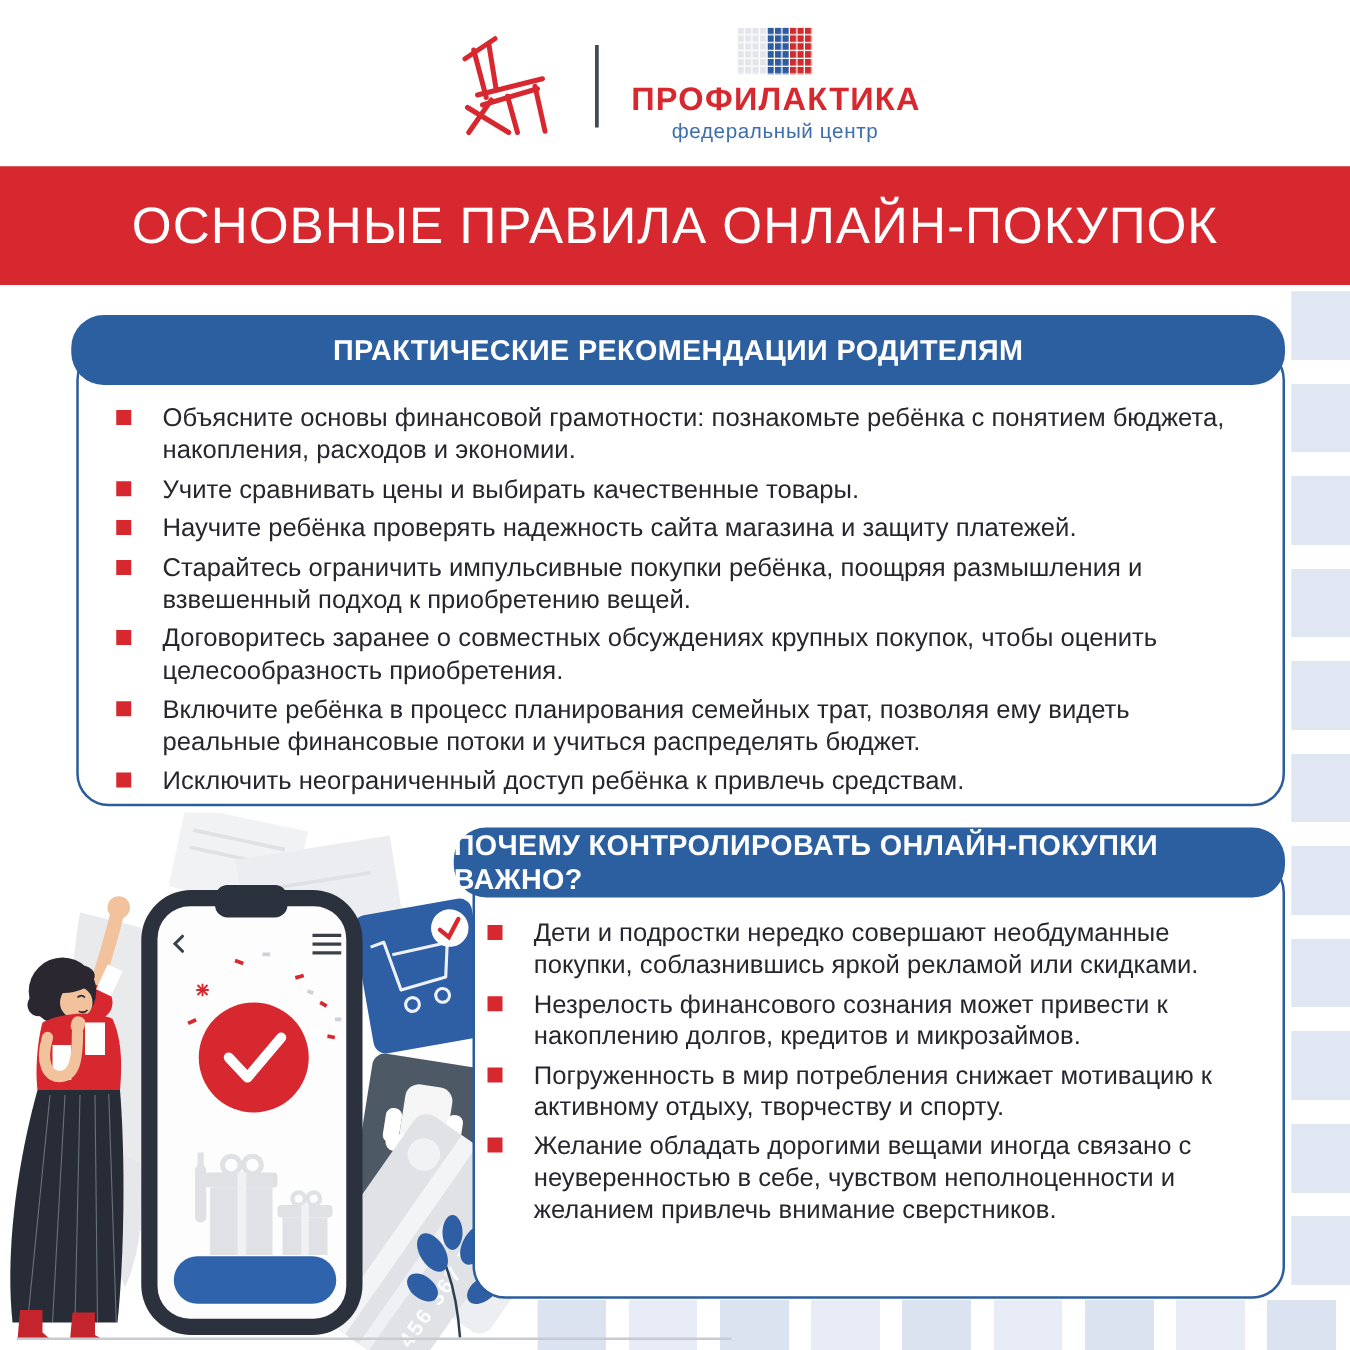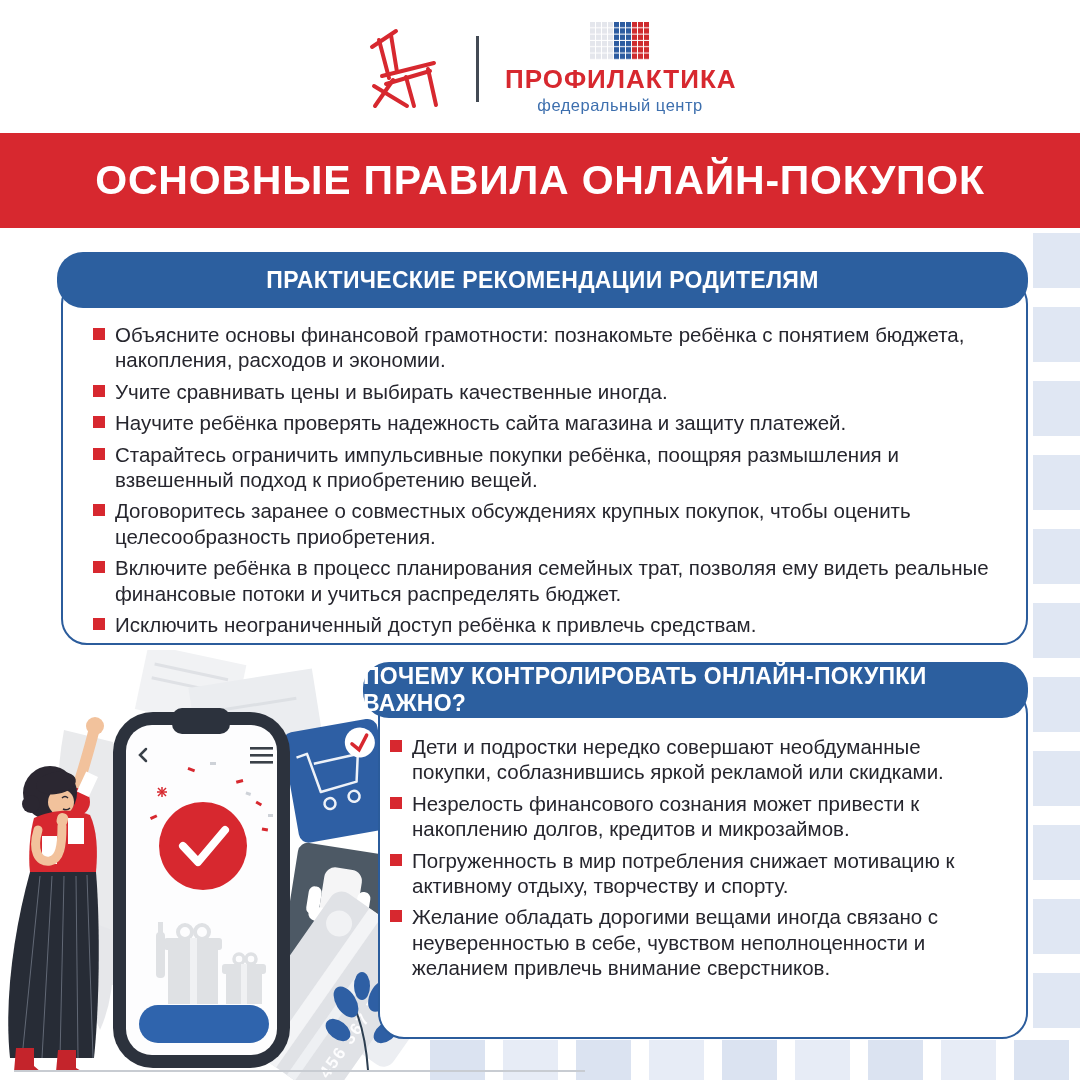--- a/index.html
+++ b/index.html
@@ -17,33 +17,33 @@
   .chair-logo{position:absolute;left:358px;top:26px;}
   .hdr-divider{position:absolute;left:476px;top:36px;width:3px;height:66px;background:#434a54;}
   .brand{position:absolute;left:505px;top:22px;width:230px;text-align:center;}
   .brand-grid{display:block;margin:0 auto 6px auto;}
   .brand-title{color:#d7282f;font-weight:bold;font-size:26px;letter-spacing:1px;line-height:1.05;}
   .brand-sub{color:#3d6fae;font-size:16.5px;letter-spacing:0.5px;margin-top:3px;}
 
   
   .banner{position:absolute;left:0;top:133px;width:1080px;height:95px;background:#d7282f;z-index:2;
     display:flex;align-items:center;justify-content:center;}
-  .banner h1{margin:0;color:#ffffff;font-size:41px;font-weight:bold;letter-spacing:0.8px;}
+  .banner h1{margin:0;color:#ffffff;font-size:41px;font-weight:normal;letter-spacing:0.8px;}
 
   
   .card{position:absolute;z-index:2;}
   .card .pill{position:absolute;left:0;right:0;top:0;height:56px;background:#2c5f9f;border-radius:26px;
     display:flex;align-items:center;justify-content:center;color:#fff;font-weight:bold;font-size:23px;letter-spacing:0.3px;z-index:1;}
   .card .body{position:absolute;top:26px;bottom:0;right:0;background:#ffffff;border:2px solid #2b5c9c;border-radius:26px;z-index:0;}
   .card1{left:57px;top:252px;width:971px;height:393px;}
   .card1 .body{left:4px;}
   .card2{left:363px;top:662px;width:665px;height:377px;}
   .card2 .body{left:15px;}
   ul.blist{list-style:none;margin:0;padding:0;}
-  ul.blist li{display:flex;gap:10px;font-size:20.5px;line-height:1.24;color:#26262e;margin-bottom:6px;}
+  ul.blist li{display:flex;gap:25px;font-size:20.5px;line-height:1.24;color:#26262e;margin-bottom:6px;}
   ul.blist .sq{flex:none;width:12px;height:12px;background:#d7282f;margin-top:6px;}
   .card1 .body ul{padding:42px 30px 0 30px;}
   .card2 .body ul{padding:44px 24px 0 10px;}
 
   .illus{position:absolute;left:0;top:650px;z-index:1;}
 </style>
 </head>
 <body>
 
 <div class="page">
@@ -94,21 +94,21 @@
 
   <div class="card card1">
     <div class="body">
       <ul class="blist">
         <li>
             <span class="sq"></span>
             <span>Объясните основы финансовой грамотности: познакомьте ребёнка с понятием бюджета, накопления, расходов и экономии.</span>
           </li>
         <li>
             <span class="sq"></span>
-            <span>Учите сравнивать цены и выбирать качественные иногда.</span>
+            <span>Учите сравнивать цены и выбирать качественные товары.</span>
           </li>
         <li>
             <span class="sq"></span>
             <span>Научите ребёнка проверять надежность сайта магазина и защиту платежей.</span>
           </li>
         <li>
             <span class="sq"></span>
             <span>Старайтесь ограничить импульсивные покупки ребёнка, поощряя размышления и взвешенный подход к приобретению вещей.</span>
           </li>
         <li>

